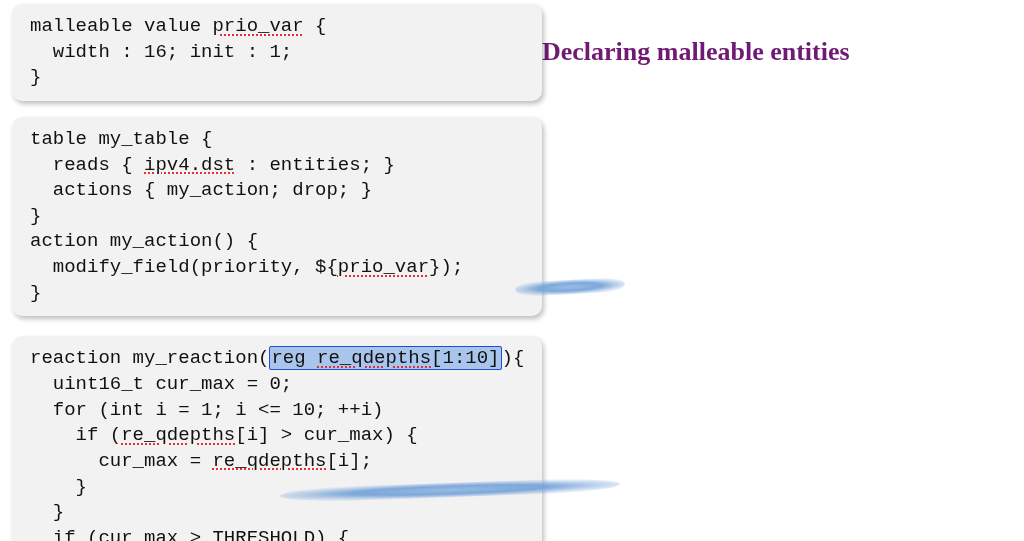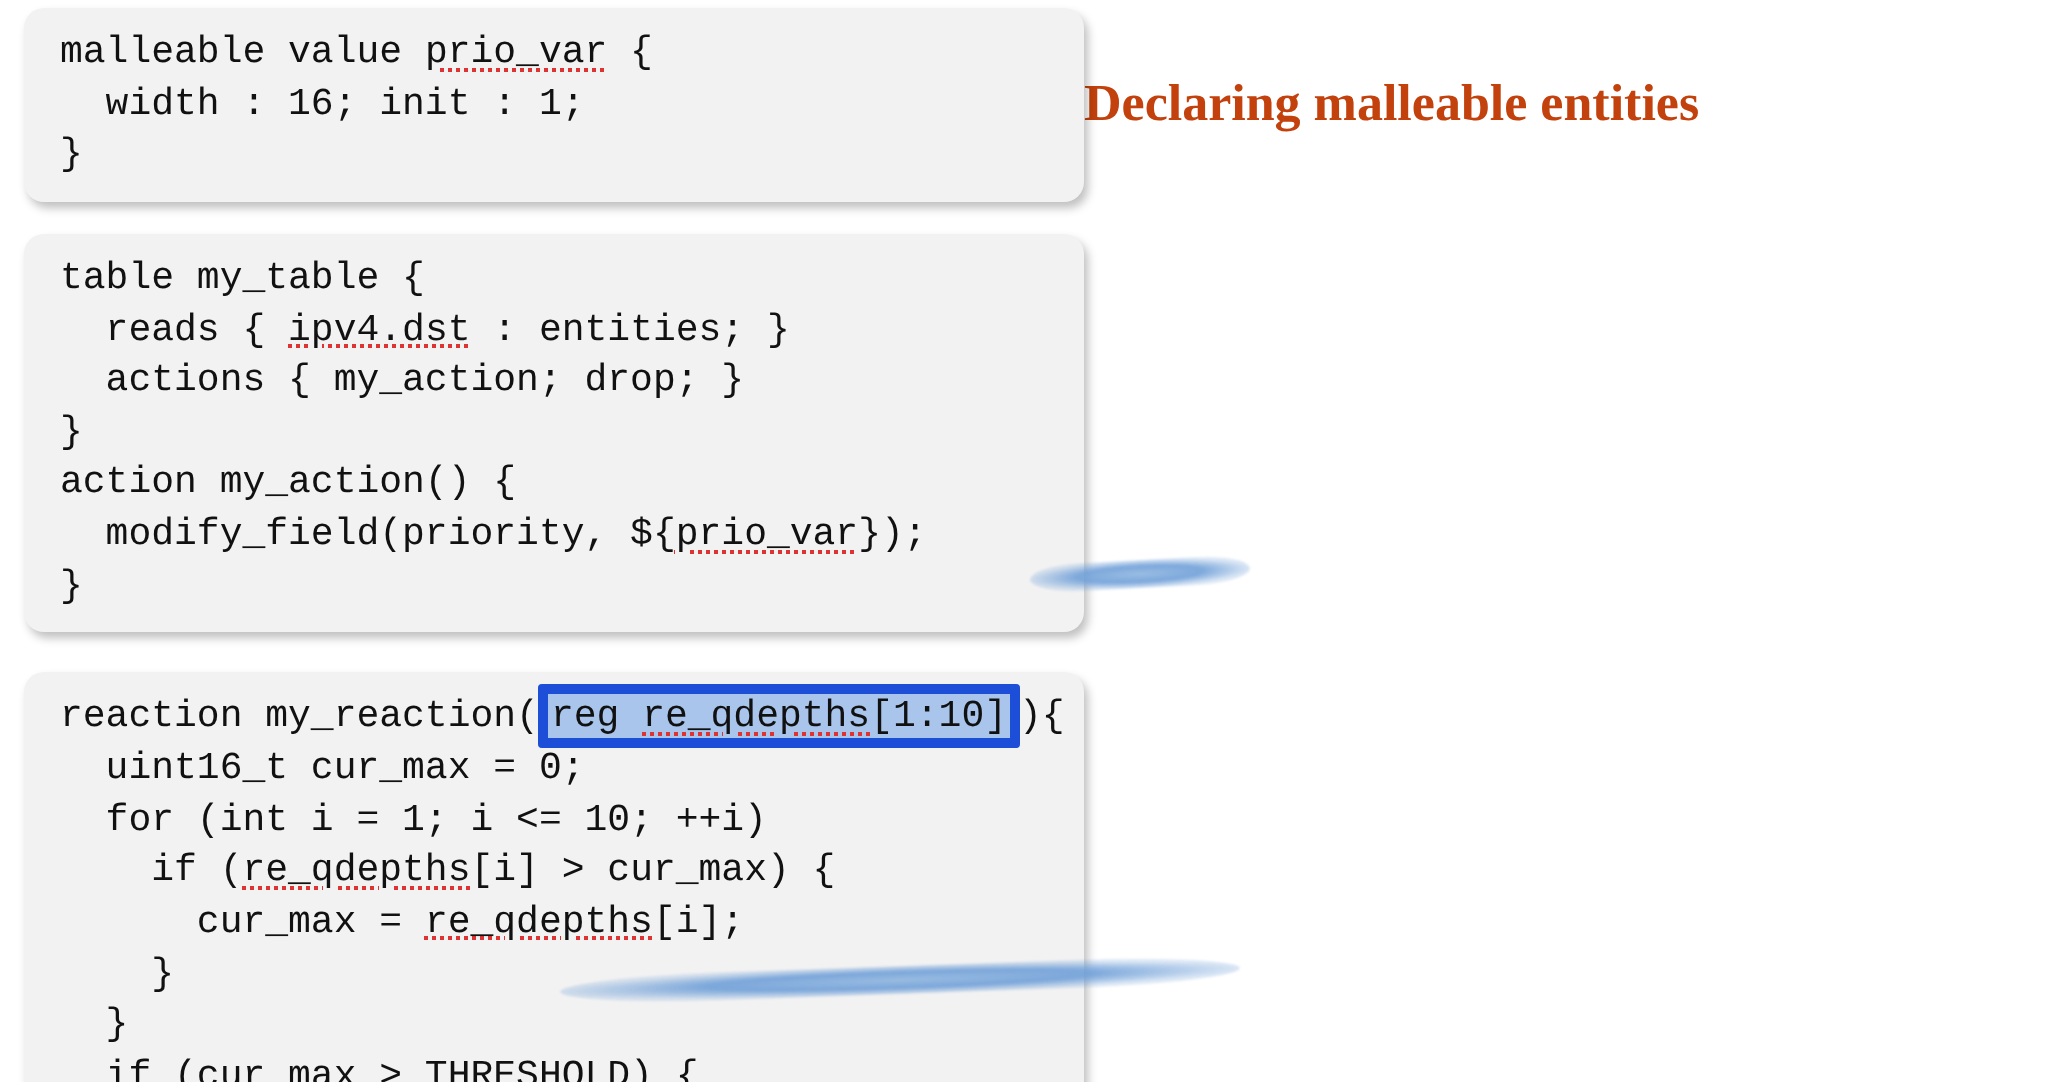--- a/index.html
+++ b/index.html
@@ -34,37 +34,37 @@
     flex: 1;
     display: flex;
     flex-direction: column;
     justify-content: center;
     gap: 60px;
   }
   .annot {
     font-family: "Comic Sans MS", "Segoe Script", cursive;
     font-size: 26px;
     font-weight: 700;
-    color: #c2410c;
+    color: #701a75;
     line-height: 1.25;
   }
   .annot.gray {
     color: #8a8a8a;
   }
   .under {
     text-decoration-line: underline;
     text-decoration-style: dotted;
     text-decoration-color: #d33;
     text-decoration-thickness: 2px;
     text-underline-offset: 3px;
   }
   .hl {
     background: #a9c5ec;
     border-radius: 2px;
-    border: 5px solid #1d4ed8;
+    border: 1px solid #1d4ed8;
     padding: 0 1px;
   }
   
   .brush {
     position: absolute;
     height: 14px;
     background: radial-gradient(ellipse at center, #8fb6e0 0%, #6f9fd8 40%, rgba(111,159,216,0.3) 70%, rgba(111,159,216,0) 100%);
     filter: blur(0.5px);
     border-radius: 50% / 100%;
     opacity: 0.9;

